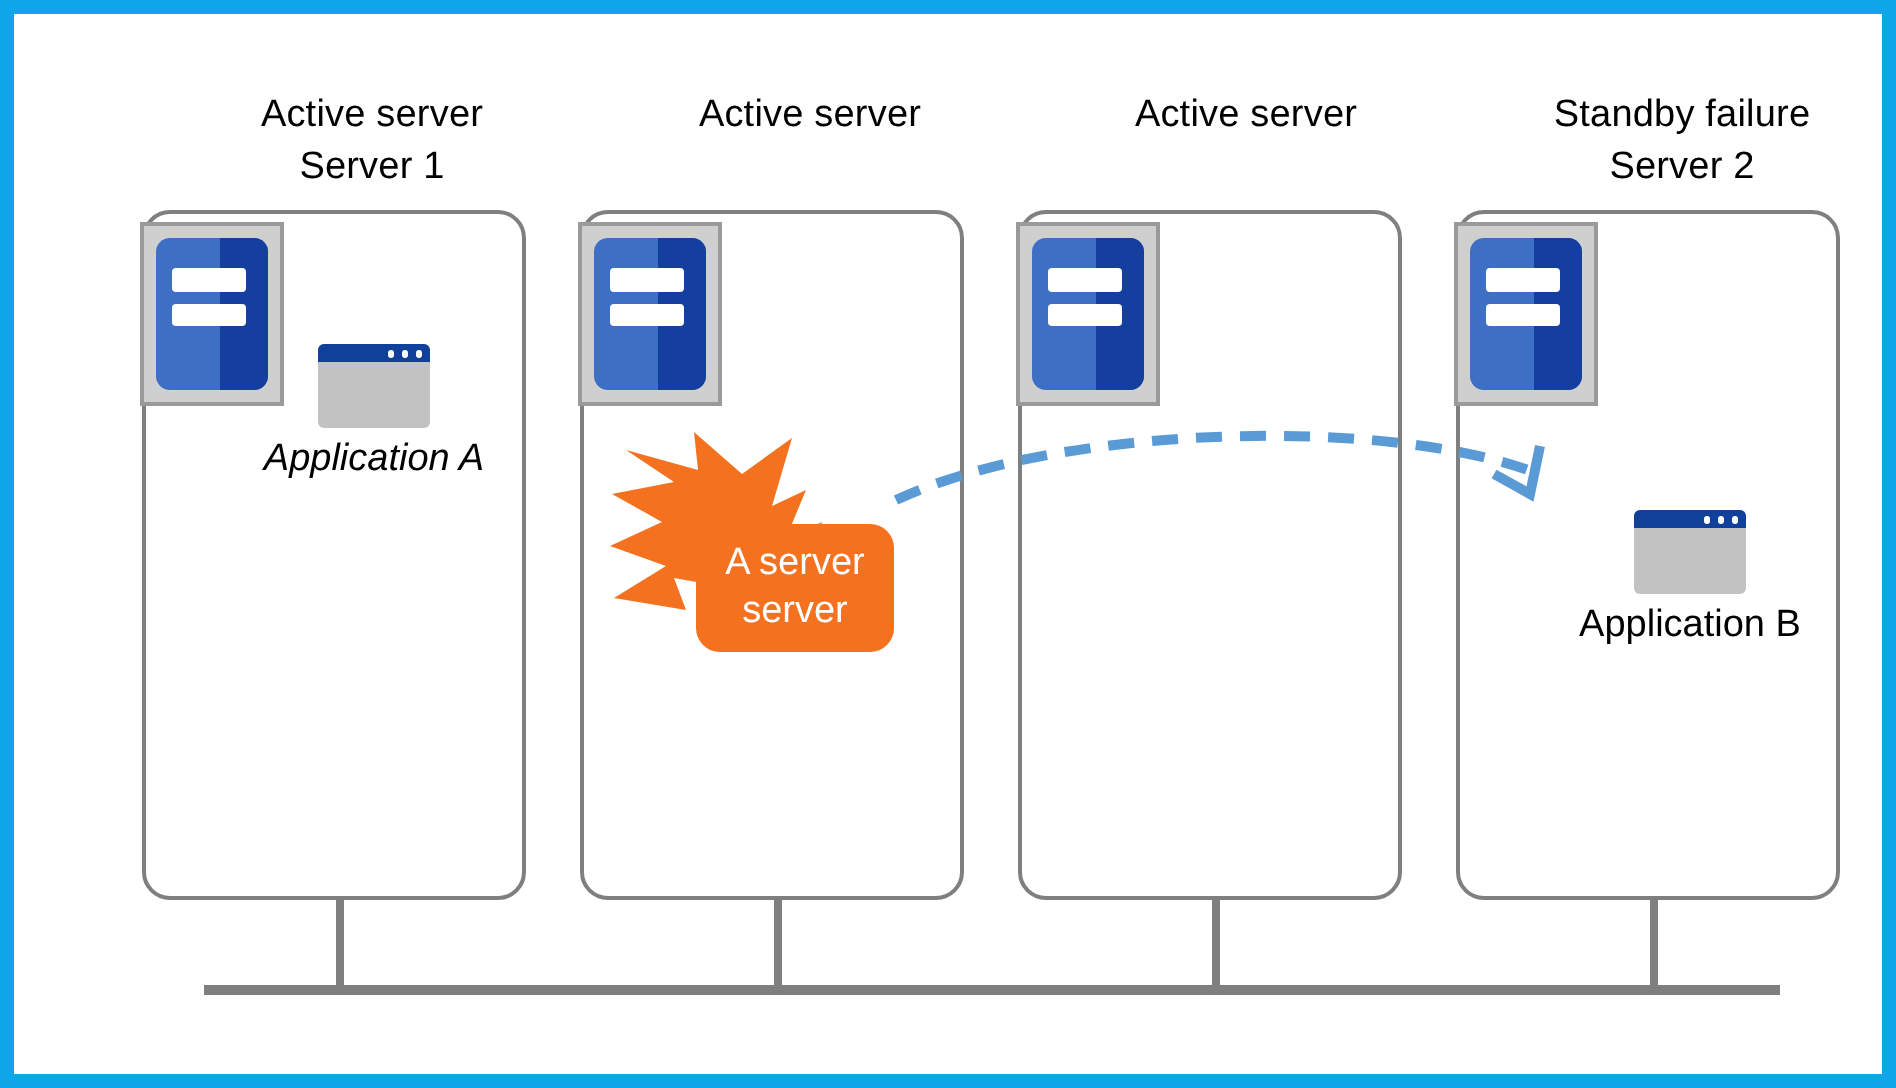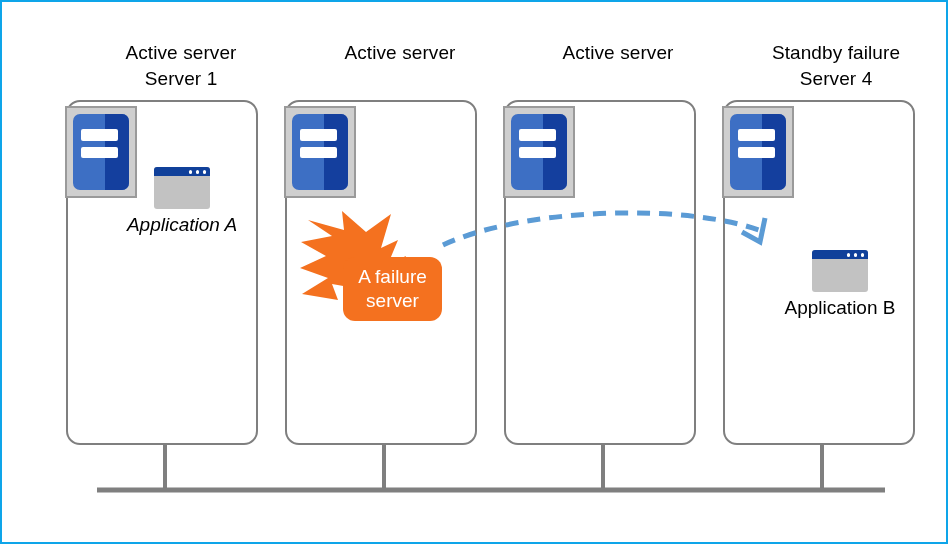--- a/index.html
+++ b/index.html
@@ -1,21 +1,21 @@
 <!DOCTYPE html>
 <html><head>
 <meta charset="utf-8">
 <style>
   html,body{margin:0;padding:0;background:#ffffff;}
   body{font-family:"Liberation Sans", sans-serif;}
   #stage{
     position:relative;
     width:948px;height:544px;
     background:#ffffff;
-    border:2px solid #0ea5e9;
+    border:7px solid #0ea5e9;
     box-sizing:border-box;
     overflow:hidden;
   }
   #svg-layer{position:absolute;left:0;top:0;width:948px;height:544px;}
 
   .col-header{
     position:absolute;
     text-align:center;
     font-size:19px;
     color:#000000;
@@ -126,21 +126,21 @@
     <span class="hdr-name">Server 1</span>
   </div>
   <div class="col-header" style="left:303px;top:38px;width:190px;">
     <span class="hdr-role">Active server</span>
   </div>
   <div class="col-header" style="left:521px;top:38px;width:190px;">
     <span class="hdr-role">Active server</span>
   </div>
   <div class="col-header" style="left:739px;top:38px;width:190px;">
     <span class="hdr-role">Standby failure</span>
-    <span class="hdr-name">Server 4</span>
+    <span class="hdr-name">Server 2</span>
   </div>
 
   <svg id="svg-layer" viewBox="0 0 948 544">
     <g stroke="#7f7f7f" stroke-width="4" fill="none">
       <line x1="163" y1="443" x2="163" y2="488"></line>
       <line x1="382" y1="443" x2="382" y2="488"></line>
       <line x1="601" y1="443" x2="601" y2="488"></line>
       <line x1="820" y1="443" x2="820" y2="488"></line>
       <line x1="95" y1="488" x2="883" y2="488" stroke-width="5"></line>
     </g>
@@ -204,17 +204,17 @@
   <svg id="svg-layer" viewBox="0 0 948 544" style="pointer-events:none;">
     <polygon fill="#f4711f" points="389,212 379,246 396,238 386,262 404,254 397,276 360,274 364,288 330,282 336,298 300,292 326,276 298,266 324,254 299,240 330,234 306,218 342,228 340,209 364,230"></polygon>
 
     <g fill="none" stroke="#5b9bd5" stroke-width="5" stroke-linecap="butt">
       <path d="M 441,243 C 520,206 680,201 757,228" stroke-dasharray="13 9"></path>
       <polyline points="740,230 758,240 763,216" stroke-width="5" stroke-linejoin="miter"></polyline>
     </g>
   </svg>
 
   <div class="failure-label" style="left:341px;top:255px;width:99px;height:64px;">
-    <span>A failure</span>
+    <span>A server</span>
     <span>server</span>
   </div>
 
 </div>
 
 </body></html>

